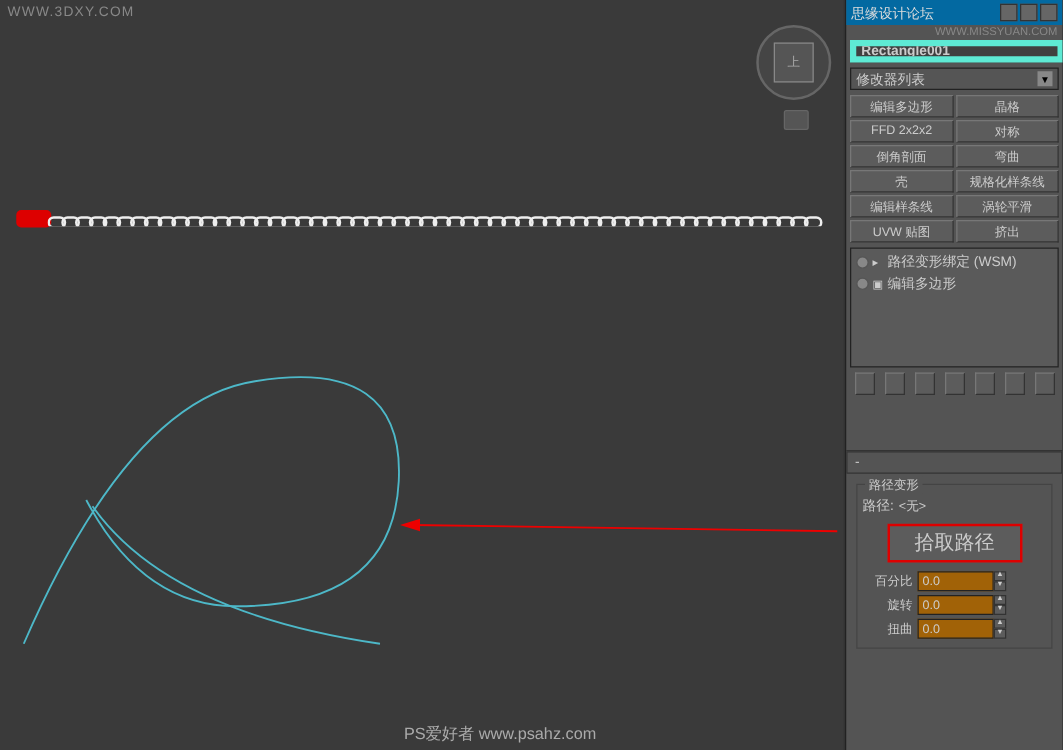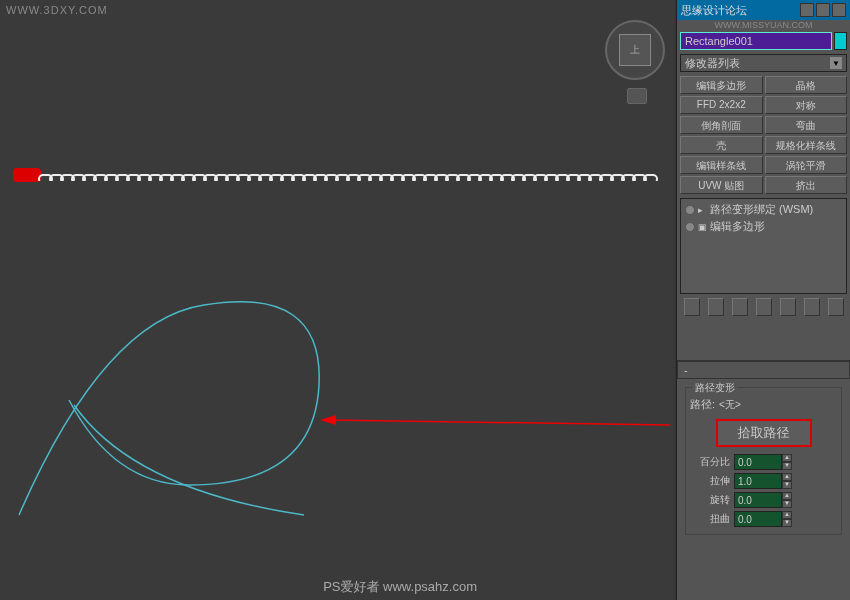--- a/index.html
+++ b/index.html
@@ -29,21 +29,21 @@
     
     
     .command-panel { position: absolute; right: 0; top: 0; width: 174px; height: 600px; background: #545454; border-left: 1px solid #222; }
     
     .panel-top-tabs { height: 20px; background: #0369a1; display: flex; align-items: center; padding: 0 4px; font-size: 11px; color: #ddd; }
     .panel-top-tabs span { flex: 1; }
     .tab-icons { display: flex; gap: 2px; }
     .tab-icon { width: 14px; height: 14px; background: #666; border: 1px solid #333; }
     
     .name-row { display: flex; padding: 2px 3px; gap: 2px; }
-    .name-input { flex: 1; background: #4c1d95; border: 1px solid #5eead4; color: #ccc; font-size: 11px; padding: 2px 4px; height: 18px; }
+    .name-input { flex: 1; background: #404040; border: 5px solid #5eead4; color: #ccc; font-size: 11px; padding: 2px 4px; height: 18px; font-weight: bold; }
     .color-swatch { width: 18px; height: 18px; background: #00cccc; border: 1px solid #222; }
     
     .dropdown { margin: 2px 3px; background: #555; border: 1px solid #222; color: #ccc; font-size: 11px; padding: 2px 4px; height: 18px; display: flex; justify-content: space-between; align-items: center; }
     .dropdown-arrow { width: 12px; height: 12px; background: #888; display: flex; align-items: center; justify-content: center; font-size: 8px; color: #000; }
     
     .mod-buttons { display: grid; grid-template-columns: 1fr 1fr; gap: 2px; padding: 2px 3px; }
     .mod-btn { background: #5c5c5c; border: 1px solid #333; border-top-color: #777; border-left-color: #777; color: #ccc; font-size: 10px; padding: 2px; text-align: center; height: 18px; cursor: pointer; }
     
     .mod-stack { margin: 2px 3px; background: #5a5a5a; border: 1px solid #222; min-height: 96px; padding: 2px; font-size: 11px; color: #ccc; }
     .stack-row { padding: 1px 2px; display: flex; align-items: center; gap: 3px; }
@@ -59,25 +59,25 @@
     .rollup-minus { font-size: 11px; }
     .rollup-title { flex: 1; text-align: center; }
     
     .rollup-body { padding: 4px 8px; font-size: 11px; color: #ccc; }
     .group-box { border: 1px solid #444; padding: 6px 4px 4px 4px; margin-top: 4px; position: relative; }
     .group-label { position: absolute; top: -7px; left: 6px; background: #545454; padding: 0 3px; font-size: 10px; text-align: right; }
     .param-row { display: flex; align-items: center; gap: 4px; margin: 3px 0; }
     .param-label { width: 40px; text-align: right; font-size: 10px; }
     .param-value { font-size: 10px; }
     
-    .pick-btn { background: #5c5c5c; border: 2px solid #d00; color: #ccc; font-size: 13px; padding: 3px 20px; text-align: left; cursor: pointer; display: inline-block; margin: 2px auto; }
+    .pick-btn { background: #5c5c5c; border: 2px solid #d00; color: #ccc; font-size: 16px; padding: 3px 20px; text-align: left; cursor: pointer; display: inline-block; margin: 2px auto; }
     .pick-wrapper { text-align: center; padding: 2px 0; }
     
     .spinner { display: flex; }
-    .spinner-input { width: 48px; background: #14532d; border: 1px solid #222; color: #ccc; font-size: 10px; padding: 1px 3px; height: 16px; }
+    .spinner-input { width: 61px; background: #a16207; border: 1px solid #222; color: #ccc; font-size: 10px; padding: 1px 3px; height: 16px; }
     .spinner-btns { display: flex; flex-direction: column; }
     .sp-btn { width: 10px; height: 8px; background: #5c5c5c; border: 1px solid #333; font-size: 6px; line-height: 5px; text-align: center; }
   </style>
 </head>
 <body>
 
 <div class="viewport">
   <div class="watermark-tl">WWW.3DXY.COM</div>
 
   <div class="view-cube">
@@ -109,21 +109,21 @@
 
 <div class="command-panel">
   <div class="panel-top-tabs">
     <span>思缘设计论坛</span>
     <div class="tab-icons">
       <div class="tab-icon"></div>
       <div class="tab-icon"></div>
       <div class="tab-icon"></div>
     </div>
   </div>
-  <div style="font-size:9px;color:#888;text-align:center;padding:0 4px">WWW.MISSYUAN.COM</div>
+  <div style="font-size:9px;color:#888;text-align:right;padding:0 4px">WWW.MISSYUAN.COM</div>
 
   <div class="name-row">
     <input class="name-input" value="Rectangle001" style="">
     <div class="color-swatch"></div>
   </div>
 
   <div class="dropdown">
     <span>修改器列表</span>
     <div class="dropdown-arrow">▼</div>
   </div>
@@ -184,30 +184,20 @@
           <span class="param-label">百分比</span>
           <div class="spinner">
             <input class="spinner-input" value="0.0" style="">
             <div class="spinner-btns">
                 <div class="sp-btn">▲</div>
                 <div class="sp-btn">▼</div>
               </div>
           </div>
         </div>
         <div class="param-row">
-          <span class="param-label">拉伸</span>
-          <div class="spinner">
-            <input class="spinner-input" value="1.0" style="">
-            <div class="spinner-btns">
-                <div class="sp-btn">▲</div>
-                <div class="sp-btn">▼</div>
-              </div>
-          </div>
-        </div>
-        <div class="param-row">
           <span class="param-label">旋转</span>
           <div class="spinner">
             <input class="spinner-input" value="0.0" style="">
             <div class="spinner-btns">
                 <div class="sp-btn">▲</div>
                 <div class="sp-btn">▼</div>
               </div>
           </div>
         </div>
         <div class="param-row">

